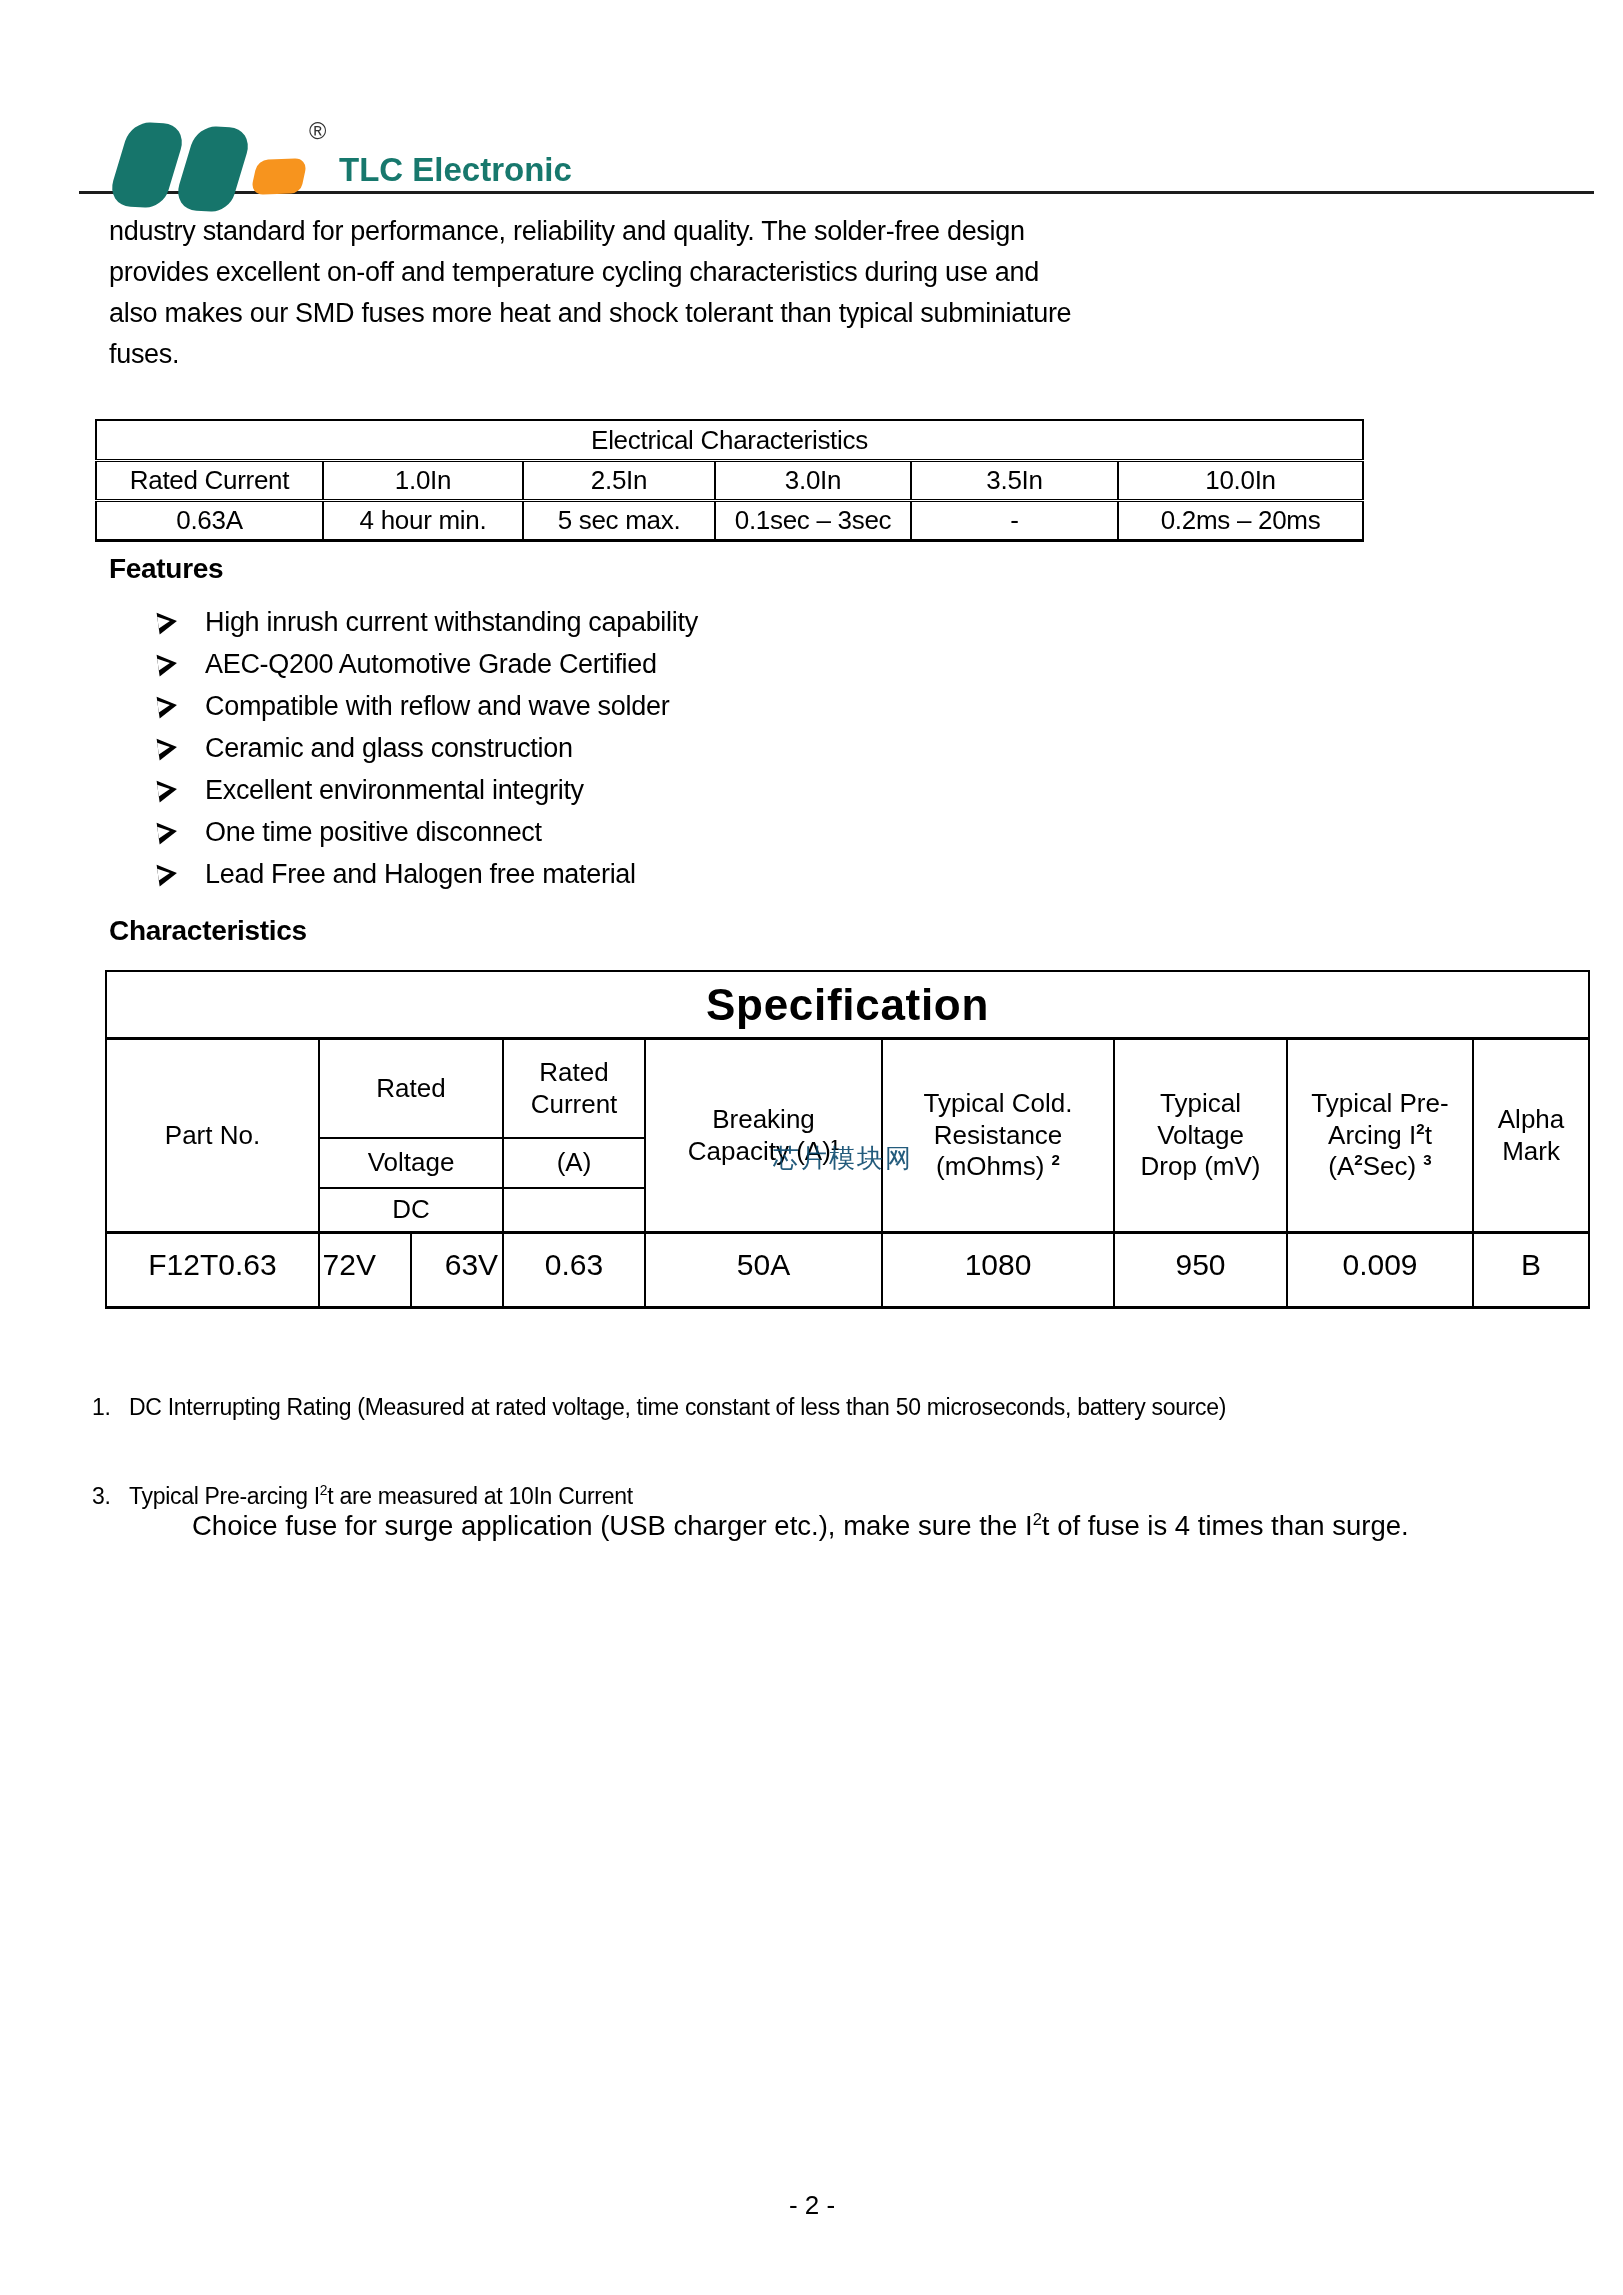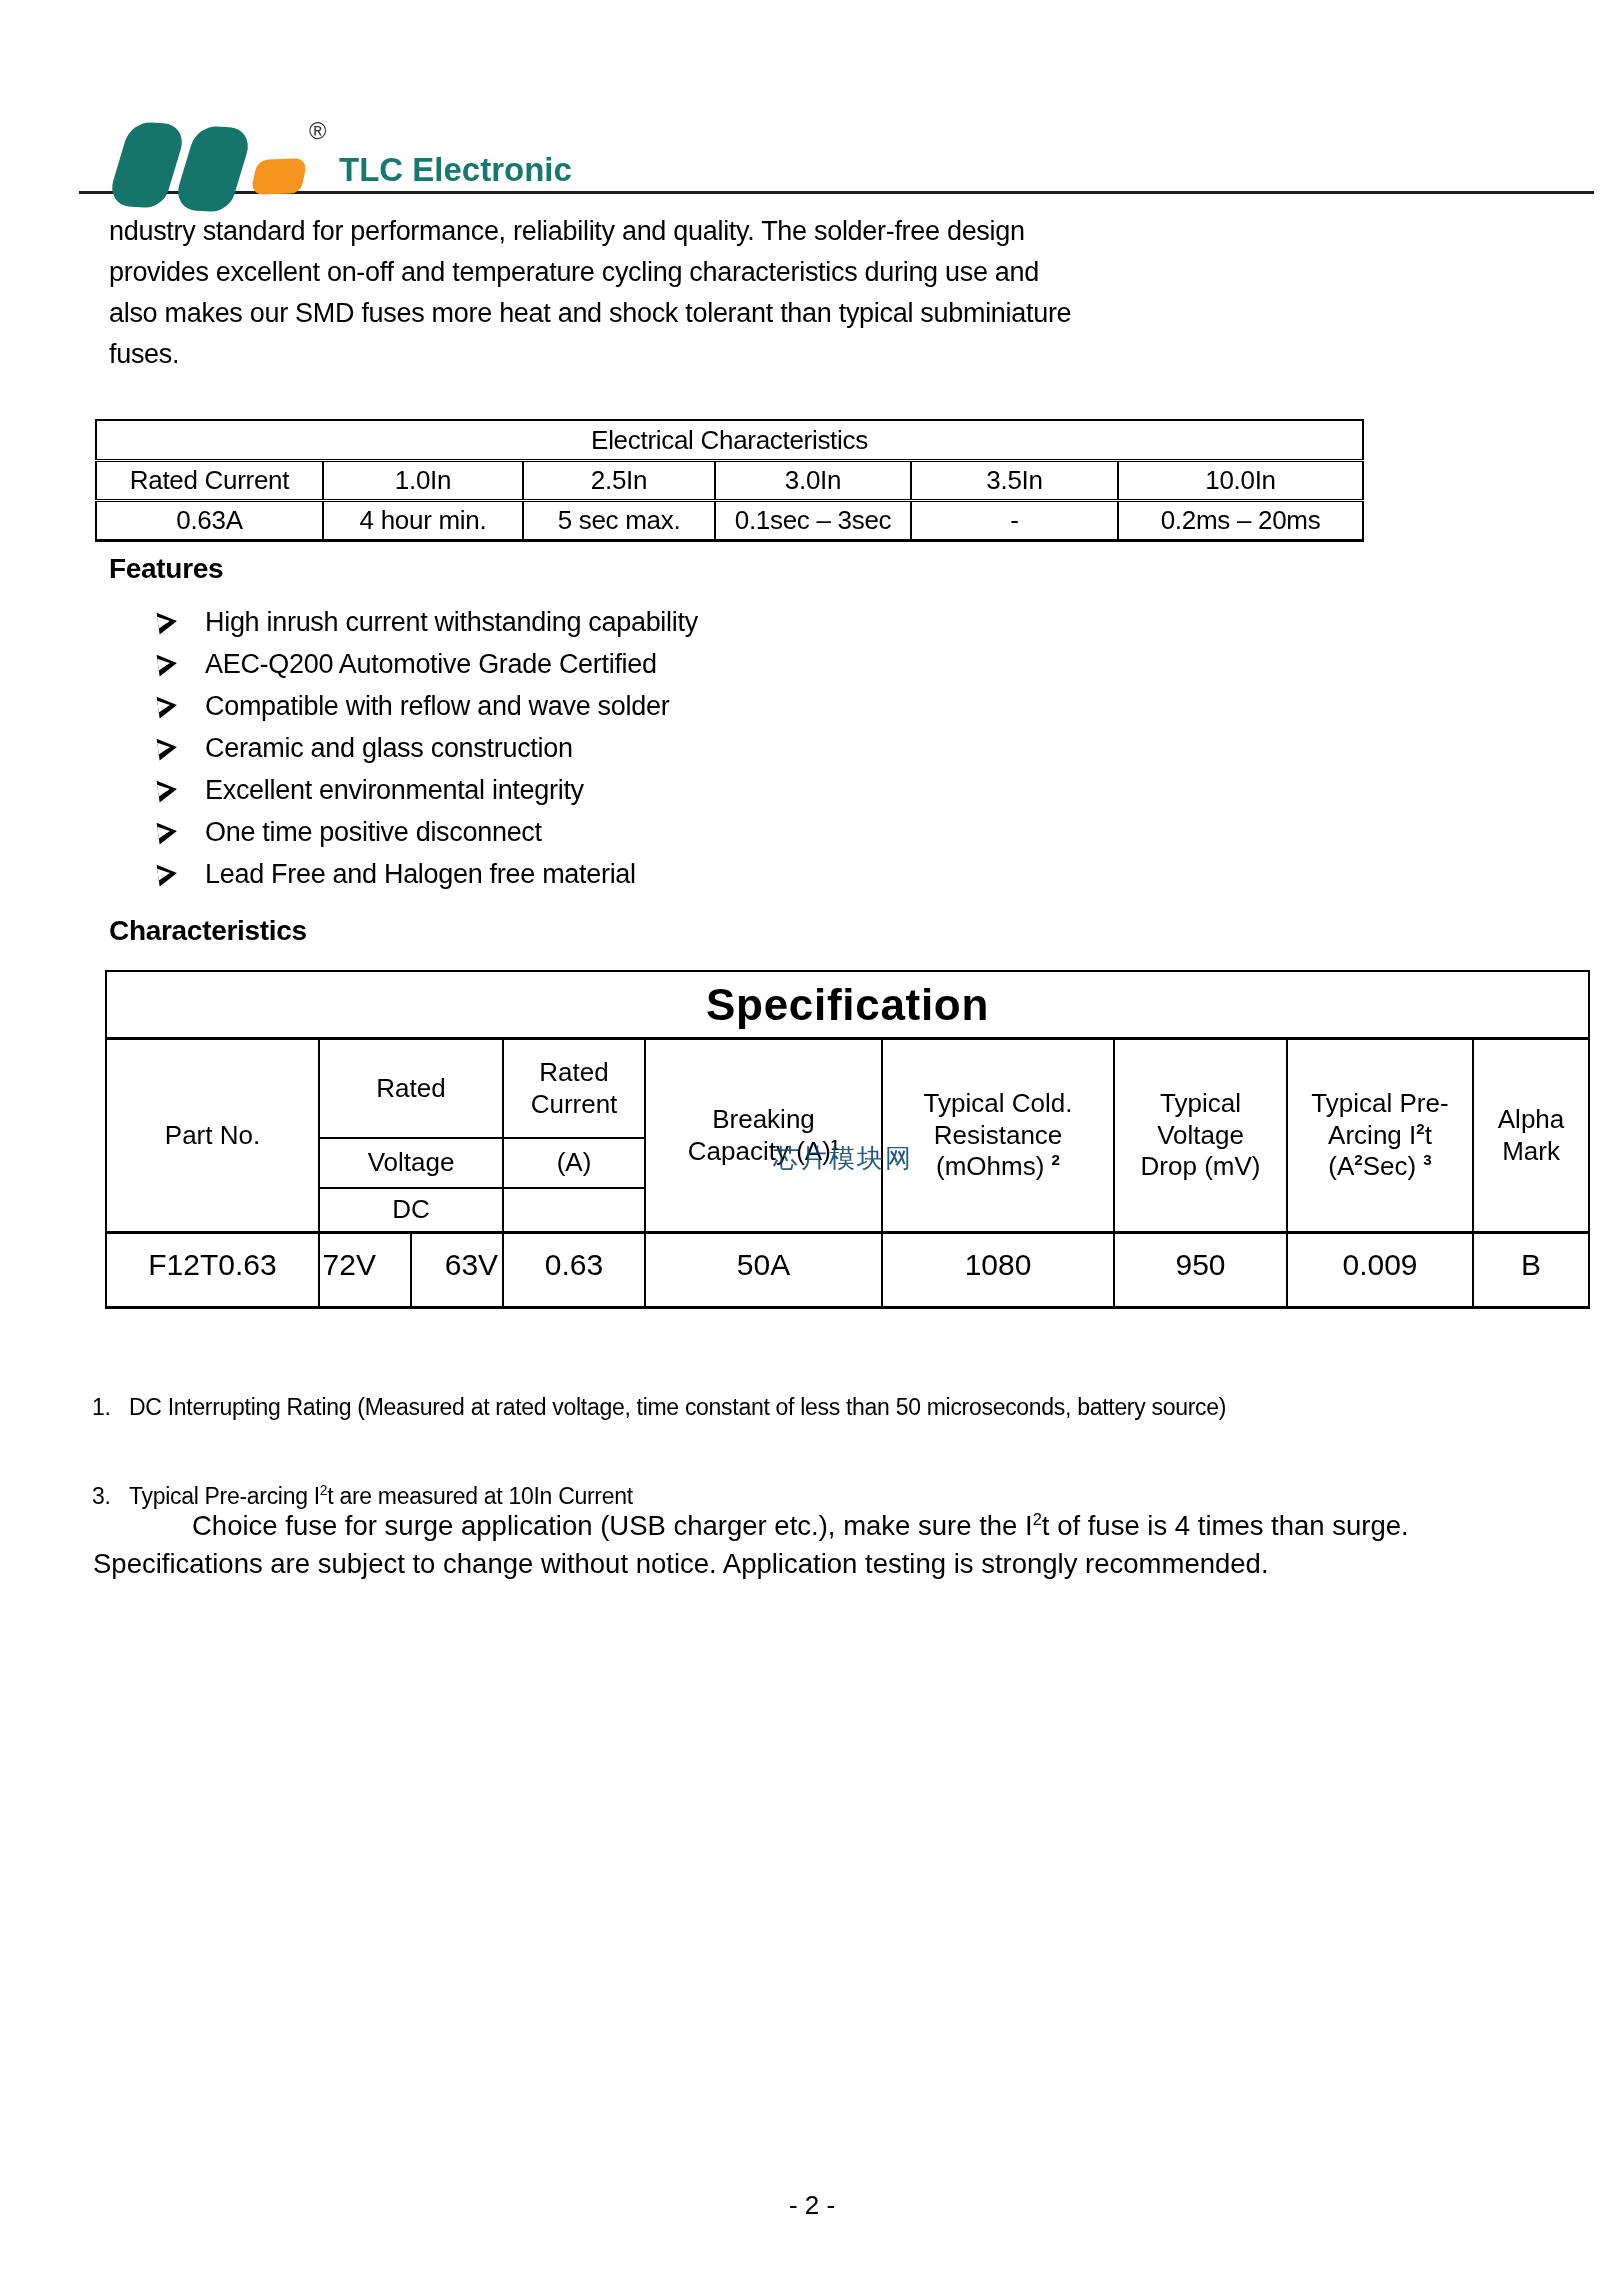--- a/index.html
+++ b/index.html
@@ -232,18 +232,17 @@
 
   <div class="note" style="top:1372px;">
     <span class="num">1.</span><span>DC Interrupting Rating (Measured at rated voltage, time constant of less than 50 microseconds, battery source)</span>
   </div>
   <div class="note" style="top:1461px;">
     <span class="num">3.</span><span>Typical Pre-arcing I</span><sup>2</sup><span>t are measured at 10In Current</span>
   </div>
   <div class="closing1">
     <span>Choice fuse for surge application (USB charger etc.), make sure the I</span><sup>2</sup><span>t of fuse is 4 times than surge.</span>
   </div>
-  <div class="closing2">Specifications are subject to change without notice. Application testing is strongly recommended.</div>
 
   <div class="footer">- 2 -</div>
 
 </div>
 
 
 </body></html>

